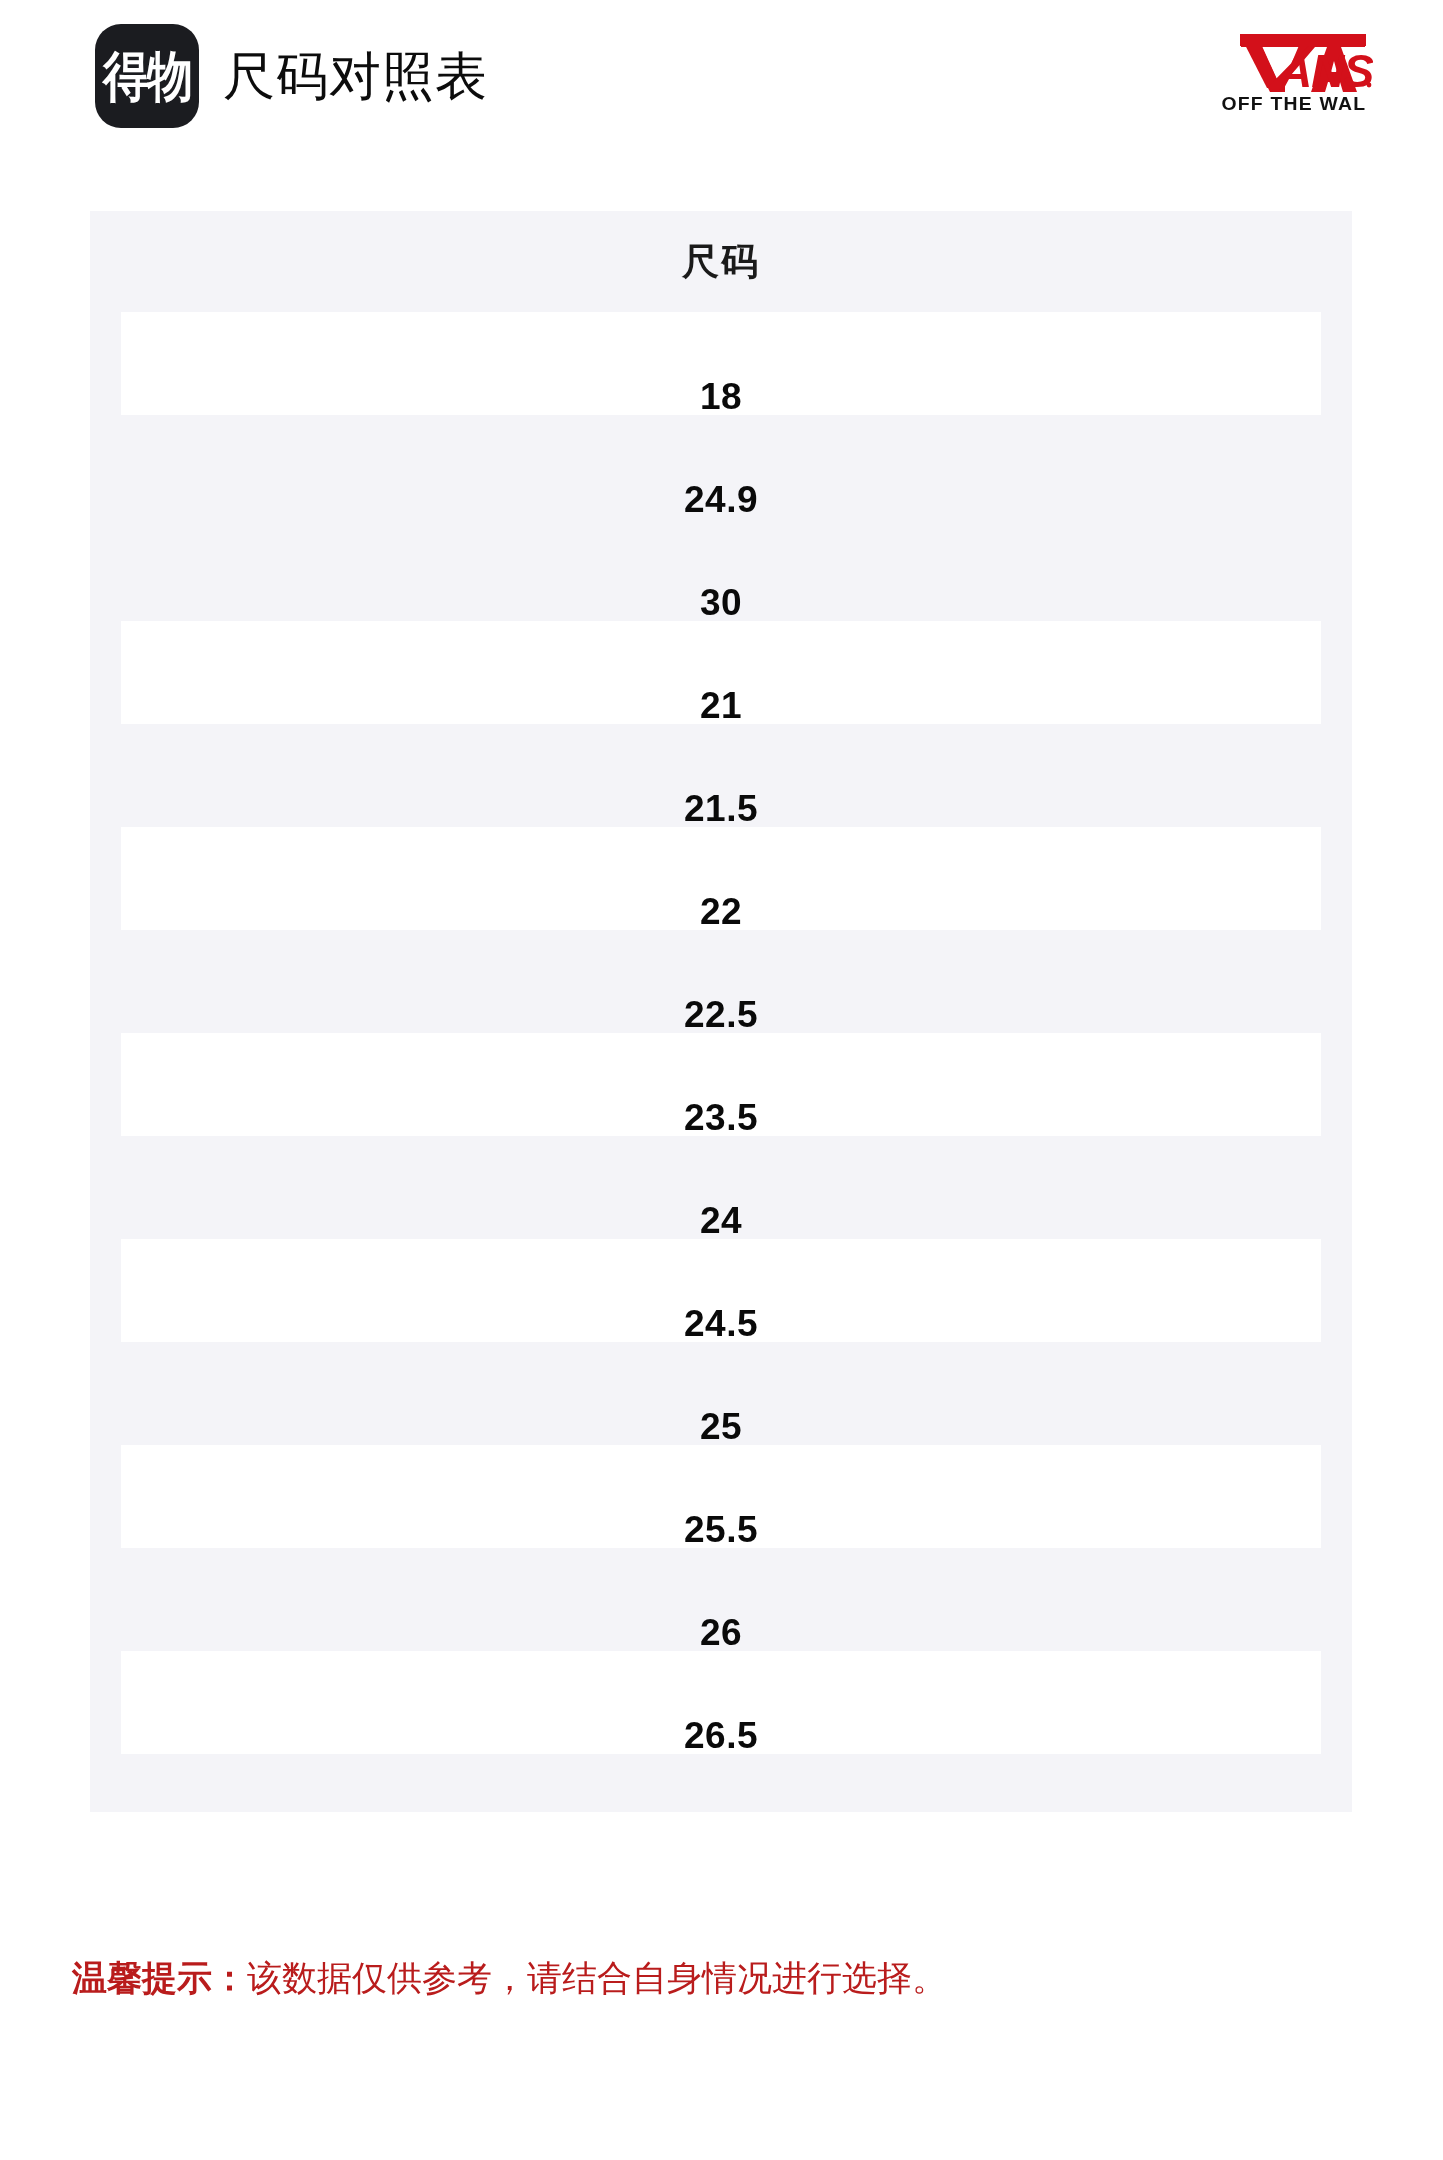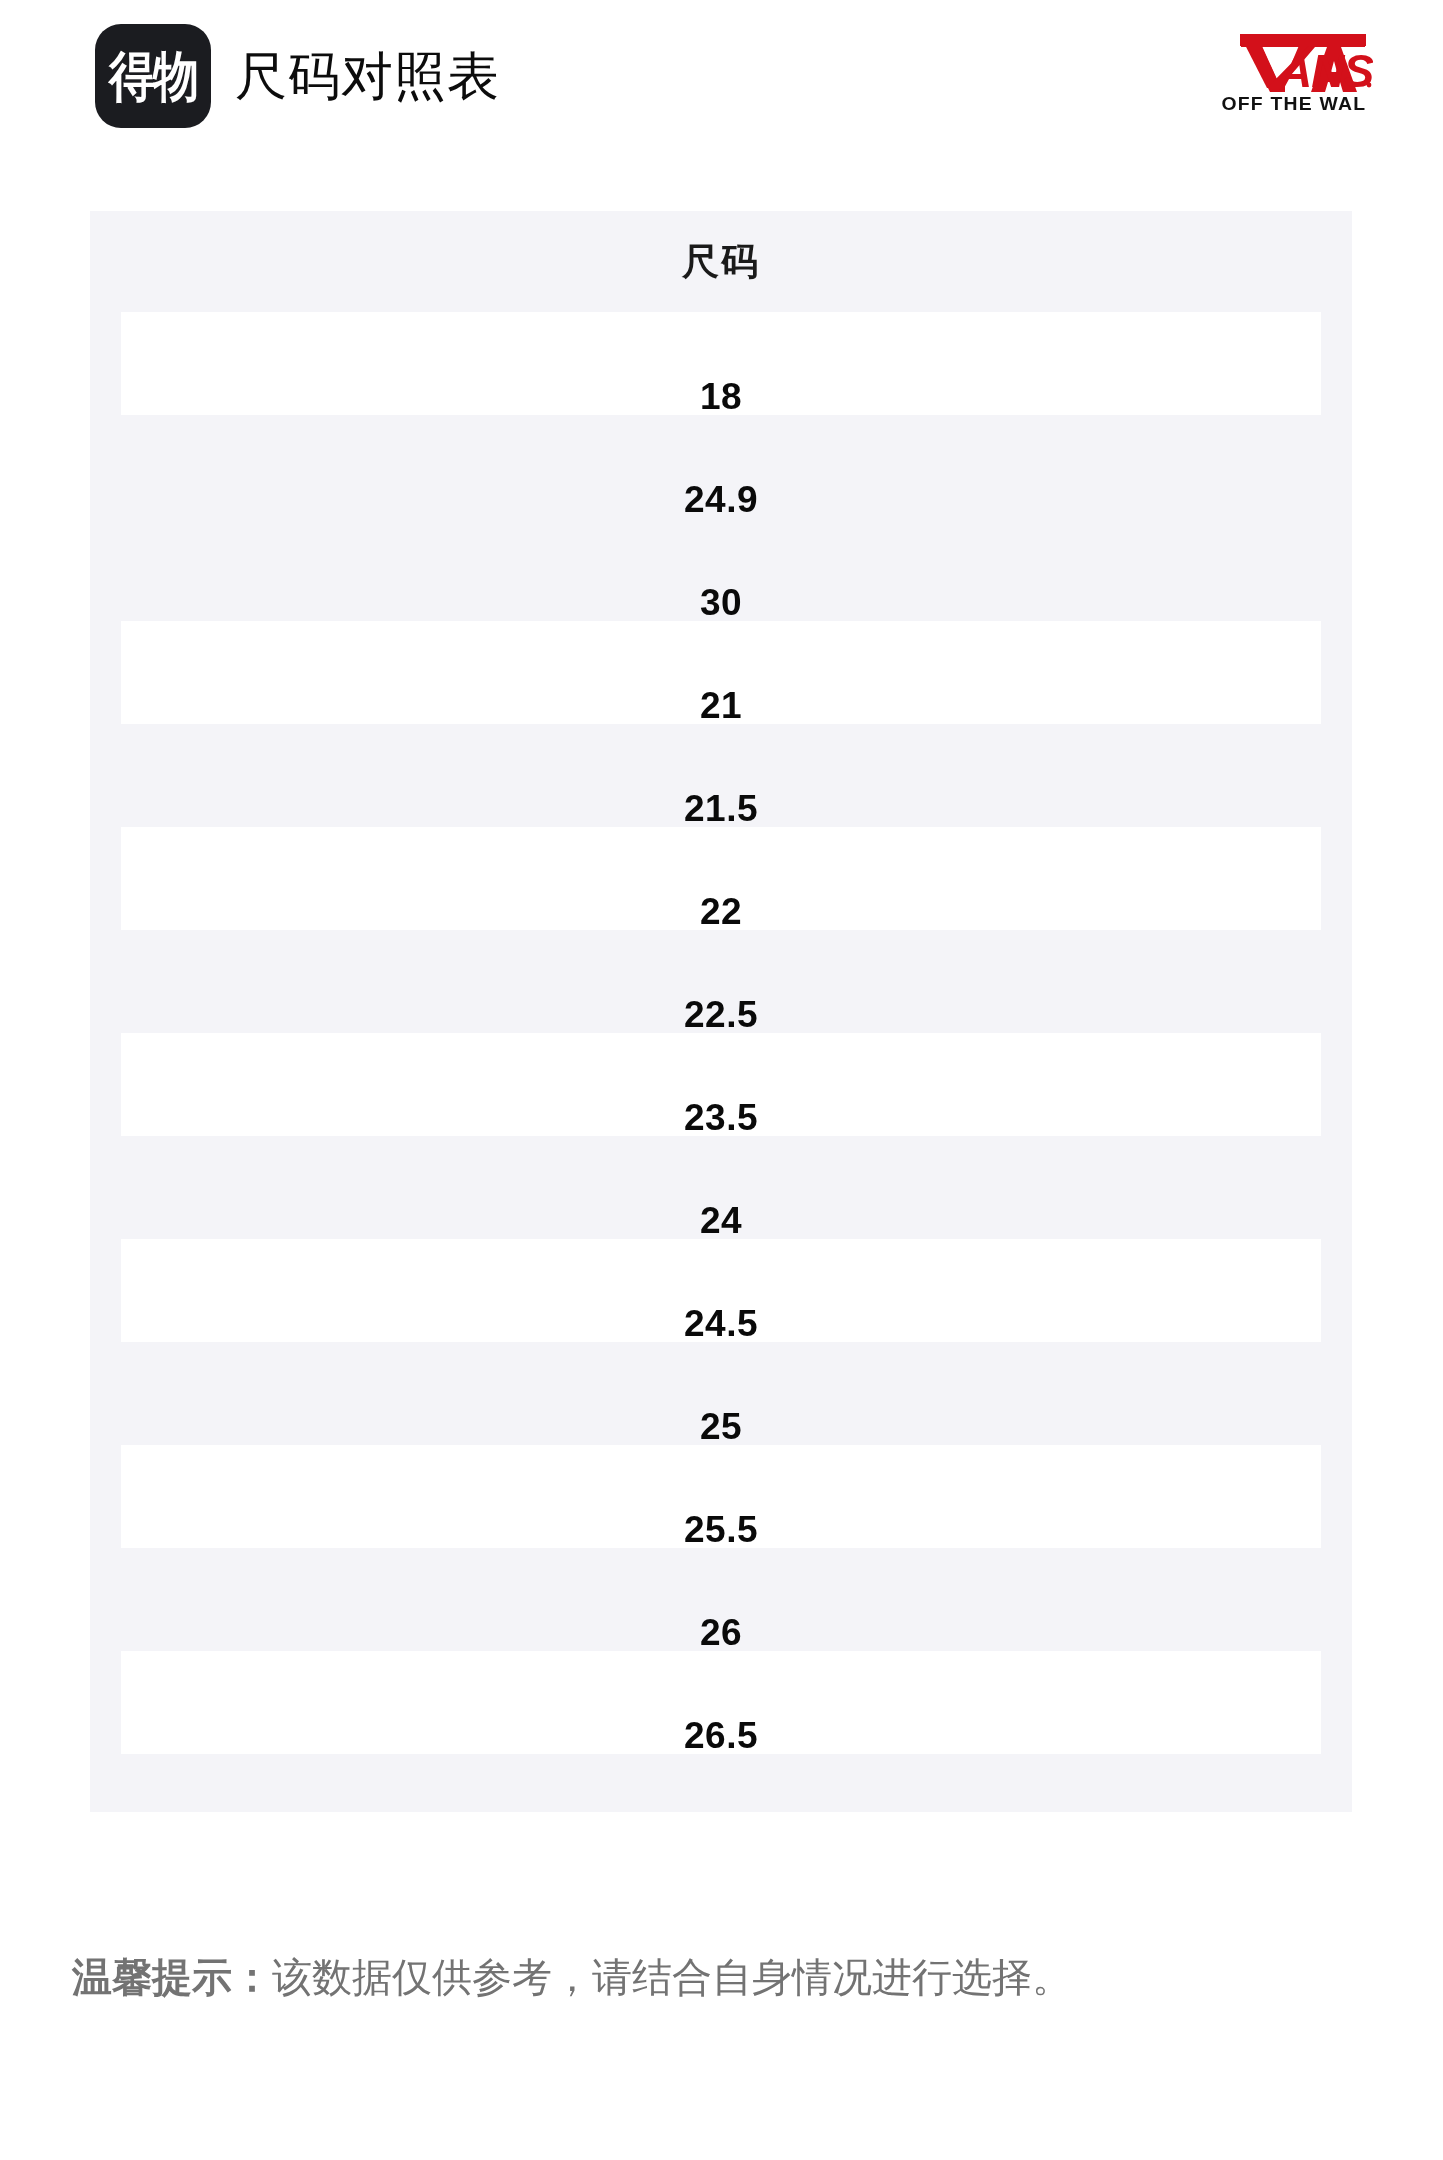--- a/index.html
+++ b/index.html
@@ -25,21 +25,21 @@
     width: 1443px;
     height: 211px;
   }
   .brand-block {
     position: absolute;
     left: 95px; top: 24px;
     display: flex;
     align-items: center;
   }
   .brand-logo {
-    width: 116px;
+    width: 104px;
     height: 104px;
     border-radius: 26px;
     background: #1b1c20;
     display: flex;
     align-items: center;
     justify-content: center;
     flex: 0 0 auto;
   }
   .brand-logo-text {
     color: #ffffff;
@@ -131,25 +131,24 @@
     line-height: 1;
     letter-spacing: 0.5px;
   }
 
   
   .footer-note {
     position: absolute;
     left: 72px;
     top: 1955px;
     width: 1330px;
-    font-size: 40px;
-    color: #737373;
+    font-size: 35px;
+    color: #b91c1c;
     line-height: 1.3;
     white-space: nowrap;
-    font-family: Liberation Mono, monospace;
   }
   .footer-note .note-label {
     font-weight: 700;
   }
   .footer-note .note-body {
     font-weight: 400;
   }
 </style>
 </head>
 <body>

